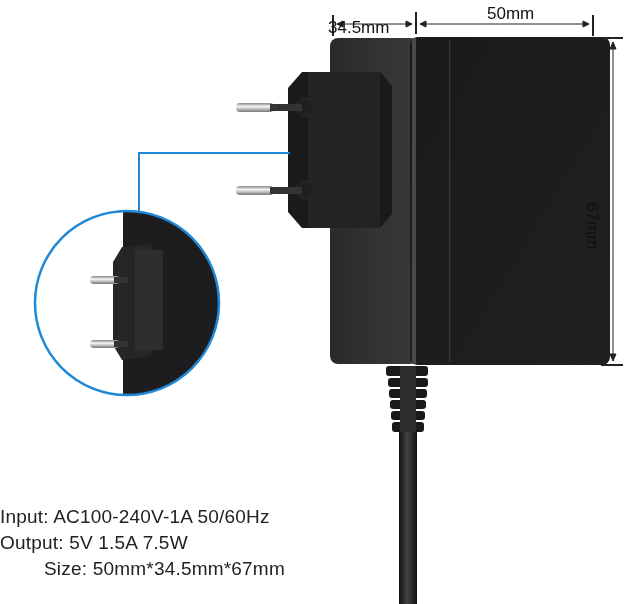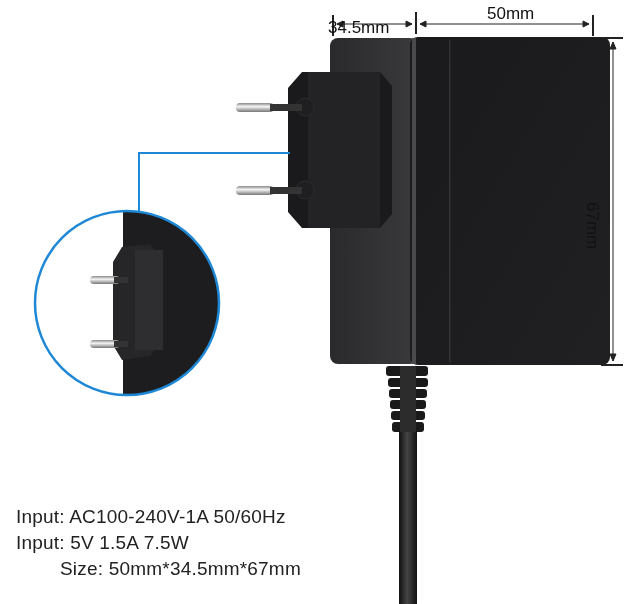--- a/index.html
+++ b/index.html
@@ -1,20 +1,20 @@
 <!DOCTYPE html>
 <html><head>
   <meta charset="utf-8">
   <style>
     html, body { margin: 0; padding: 0; background: #ffffff; }
     body { width: 640px; height: 604px; position: relative; overflow: hidden;
            font-family: "Liberation Sans", sans-serif; }
     .abs { position: absolute; }
     .dim-label { position: absolute; font-size: 17px; color: #111; white-space: nowrap; }
-    .spec { position: absolute; left: 16px; font-size: 19px; color: #222; white-space: nowrap; letter-spacing: 0.2px; }
+    .spec { position: absolute; left: 0; font-size: 19px; color: #222; white-space: nowrap; letter-spacing: 0.2px; }
     svg { position: absolute; left: 0; top: 0; }
   </style>
 </head>
 <body>
 
 <div class="abs" style="left:0;top:0;width:640px;height:604px;">
   <svg width="640" height="604" viewBox="0 0 640 604">
     <defs>
       <linearGradient id="sideGrad" x1="0" x2="1" y1="0" y2="0">
         <stop offset="0" stop-color="#2a2a2c"></stop>
@@ -104,15 +104,15 @@
     </g>
   </svg>
 </div>
 
 <span class="dim-label" style="left:328px;top:1px;margin-top:17px;">34.5mm</span>
 <span class="dim-label" style="left:487px;top:4px;">50mm</span>
 <span class="dim-label" style="left:602px;top:202px;transform:rotate(90deg);transform-origin:left top;">67mm</span>
 
 <div>
   <span class="spec" style="top:506px;">Input: AC100-240V-1A 50/60Hz</span>
-  <span class="spec" style="top:532px;">Input:  5V  1.5A  7.5W</span>
+  <span class="spec" style="top:532px;">Output:  5V  1.5A  7.5W</span>
   <span class="spec" style="top:558px;margin-left:44px;">Size: 50mm*34.5mm*67mm</span>
 </div>
 
 </body></html>

